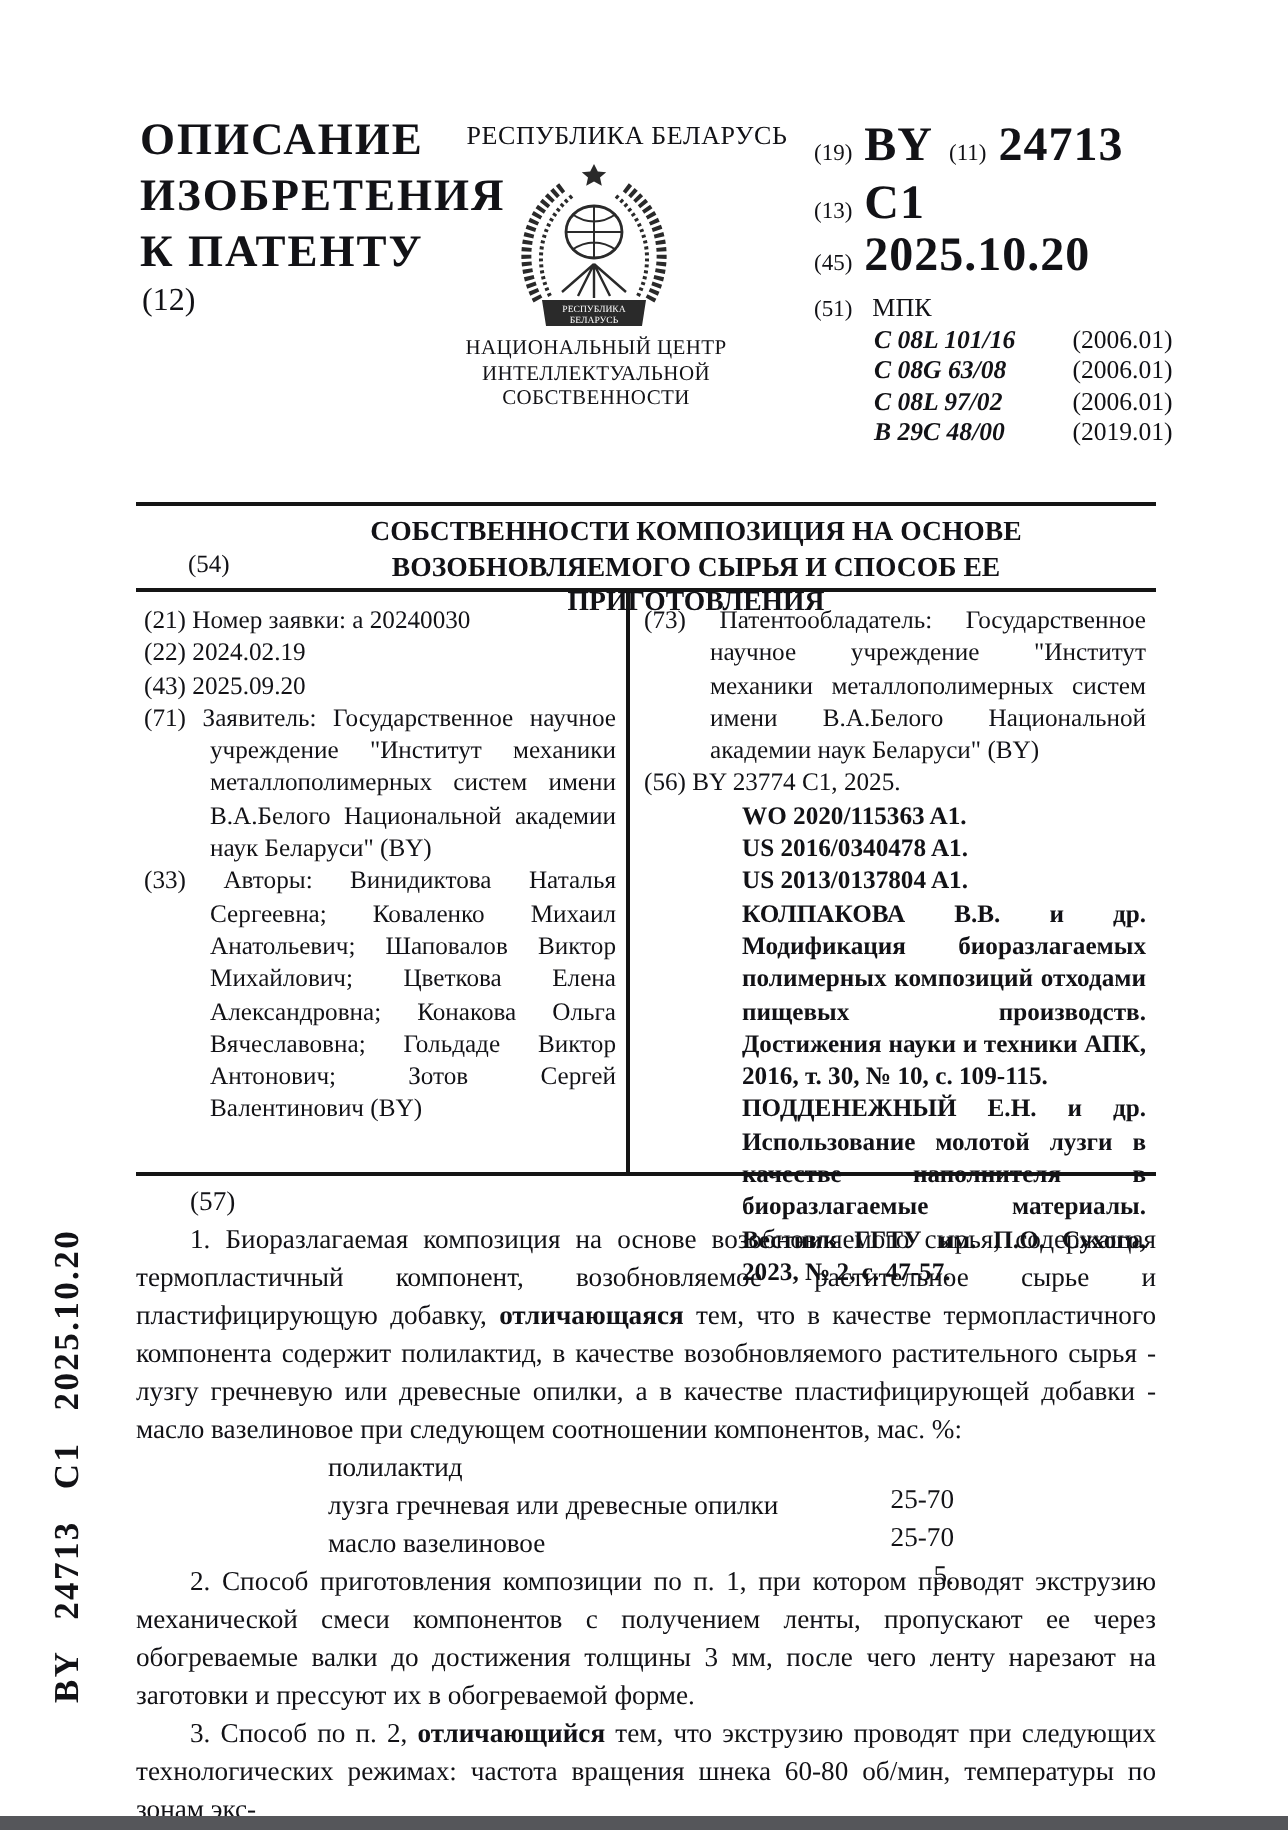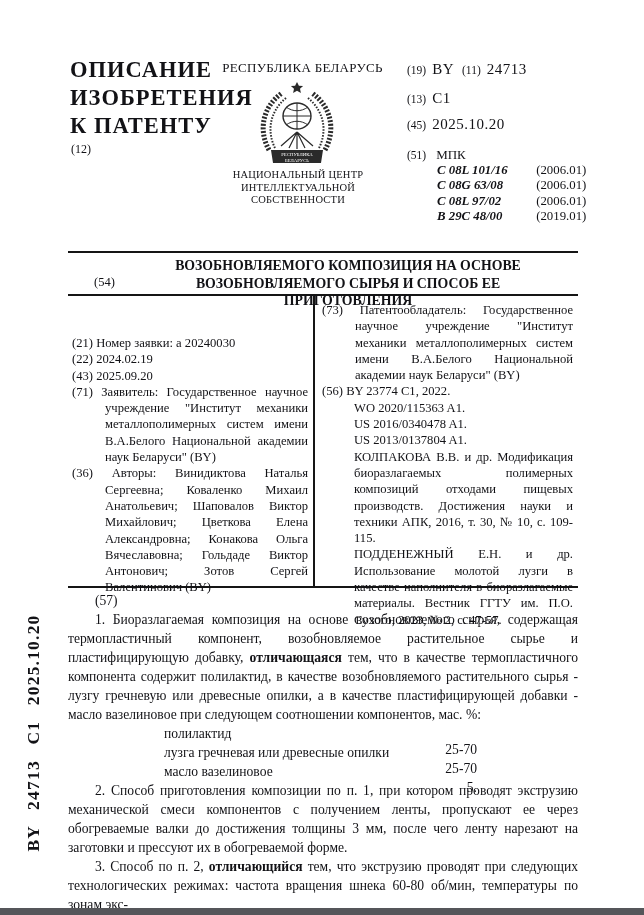--- a/index.html
+++ b/index.html
@@ -7,53 +7,53 @@
         font-family:"Liberation Serif","DejaVu Serif",serif;color:#121216;}
 
   
   .vertical-code{position:absolute;left:-122px;top:713px;width:330px;height:40px;
         transform:rotate(-90deg);text-align:center;font-size:17.5px;font-weight:bold;
         letter-spacing:1.2px;word-spacing:10px;white-space:nowrap;}
 
   
   .doc-type{position:absolute;left:70px;top:56px;font-size:22.5px;font-weight:bold;
         line-height:28px;letter-spacing:1px;}
-  .label12{position:absolute;left:71px;top:142px;font-size:12px;}
-  .country{position:absolute;left:205px;top:60px;width:195px;text-align:center;
+  .label12{position:absolute;left:71px;top:142px;font-size:16px;}
+  .country{position:absolute;left:216px;top:60px;width:195px;text-align:center;
         font-size:13px;letter-spacing:0.3px;white-space:nowrap;}
   .emblem{position:absolute;left:255px;top:80px;width:84px;height:86px;}
   .office{position:absolute;left:227px;top:169px;width:142px;text-align:center;
         font-size:10.5px;line-height:12.5px;letter-spacing:0.2px;}
 
   .pub-row1{position:absolute;left:407px;top:60px;white-space:nowrap;}
   .pub-row2{position:absolute;left:407px;top:89px;white-space:nowrap;}
   .pub-row3{position:absolute;left:407px;top:115px;white-space:nowrap;}
   .pub-row4{position:absolute;left:407px;top:145px;white-space:nowrap;}
   .plab{font-size:11.5px;margin-right:6px;margin-top:19px;}
-  .pbig{font-size:15px;font-weight:normal;margin-right:8px;letter-spacing:0.5px;}
+  .pbig{font-size:24px;font-weight:bold;margin-right:8px;letter-spacing:0.5px;}
   .pmik{font-size:13px;margin-left:4px;}
   .ipc-table{position:absolute;left:437px;top:163px;font-size:12.8px;line-height:15.3px;white-space:nowrap;}
   .ipc-code{display:inline-block;width:96px;font-style:italic;font-weight:bold;}
 
   
   .rule{position:absolute;left:68px;width:510px;border-top:2px solid #151515;}
   .rule1{top:251px;} .rule2{top:294px;} .rule3{top:586px;}
   .vdiv{position:absolute;left:313px;top:294px;height:292px;border-left:2px solid #151515;}
 
   
   .title54{position:absolute;left:68px;top:257px;width:510px;}
   .t54-label{position:absolute;left:26px;top:2px;font-size:12.5px;margin-top:16px;}
   .t54-text{margin:0 12px 0 62px;text-align:center;font-weight:bold;
         font-size:13.8px;line-height:17.5px;}
 
   
-  .biblio-left{position:absolute;left:72px;top:302px;width:236px;font-size:12.6px;line-height:16.3px;margin-top:33px;}
+  .biblio-left{position:absolute;left:72px;top:302px;width:236px;font-size:12.6px;line-height:16.3px;}
   .biblio-right{position:absolute;left:322px;top:302px;width:251px;font-size:12.6px;line-height:16.3px;}
   .hang{padding-left:33px;text-indent:-33px;text-align:justify;}
-  .cite{margin-left:32px;}
+  .cite{margin-left:49px;font-weight:bold;}
   .cite.just{text-align:justify;}
 
   
   .abstract{position:absolute;left:68px;top:591px;width:510px;font-size:13.6px;line-height:19px;font-family:Liberation Serif, serif;}
   .a-label{margin-left:27px;}
   p.claim{margin:0;text-indent:27px;text-align:justify;}
   .comp-row{position:relative;padding-left:96px;}
   .comp-val{position:absolute;right:101px;top:16px;text-align:center;}
 
   .bottom-bar{position:absolute;left:0;top:908px;width:644px;height:7px;background:#55565a;}
@@ -128,21 +128,21 @@
   </div>
 
   <div class="rule rule1"></div>
   <div class="rule rule2"></div>
   <div class="rule rule3"></div>
   <div class="vdiv"></div>
 
   <div class="title54">
     <span class="t54-label">(54)</span>
     <div class="t54-text">
-      <div>ВОЗОБНОВЛЯЕМОГО КОМПОЗИЦИЯ НА ОСНОВЕ</div>
+      <div>СОБСТВЕННОСТИ КОМПОЗИЦИЯ НА ОСНОВЕ</div>
       <div>ВОЗОБНОВЛЯЕМОГО СЫРЬЯ И СПОСОБ ЕЕ ПРИГОТОВЛЕНИЯ</div>
     </div>
   </div>
 
   <div class="biblio-left">
     <div class="hang">
       <span>(21)</span>
       <span>Номер заявки: а 20240030</span>
     </div>
     <div class="hang">
@@ -151,33 +151,33 @@
     </div>
     <div class="hang">
       <span>(43)</span>
       <span>2025.09.20</span>
     </div>
     <div class="hang">
       <span>(71)</span>
       <span>Заявитель: Государственное научное учреждение "Институт механики металлополимерных систем имени В.А.Белого Национальной академии наук Беларуси" (BY)</span>
     </div>
     <div class="hang">
-      <span>(36)</span>
+      <span>(33)</span>
       <span>Авторы: Винидиктова Наталья Сергеевна; Коваленко Михаил Анатольевич; Шаповалов Виктор Михайлович; Цветкова Елена Александровна; Конакова Ольга Вячеславовна; Гольдаде Виктор Антонович; Зотов Сергей Валентинович (BY)</span>
     </div>
   </div>
 
   <div class="biblio-right">
     <div class="hang">
       <span>(73)</span>
       <span>Патентообладатель: Государственное научное учреждение "Институт механики металлополимерных систем имени В.А.Белого Национальной академии наук Беларуси" (BY)</span>
     </div>
     <div class="hang">
       <span>(56)</span>
-      <span>BY 23774 C1, 2022.</span>
+      <span>BY 23774 C1, 2025.</span>
     </div>
     <div class="cite">WO 2020/115363 A1.</div>
     <div class="cite">US 2016/0340478 A1.</div>
     <div class="cite">US 2013/0137804 A1.</div>
     <div class="cite just">КОЛПАКОВА В.В. и др. Модификация биоразлагаемых полимерных композиций отходами пищевых производств. Достижения науки и техники АПК, 2016, т. 30, № 10, с. 109-115.</div>
     <div class="cite just">ПОДДЕНЕЖНЫЙ Е.Н. и др. Использование молотой лузги в качестве наполнителя в биоразлагаемые материалы. Вестник ГГТУ им. П.О. Сухого, 2023, № 2, с. 47-57.</div>
   </div>
 
   <div class="abstract">
     <div class="a-label">(57)</div>

